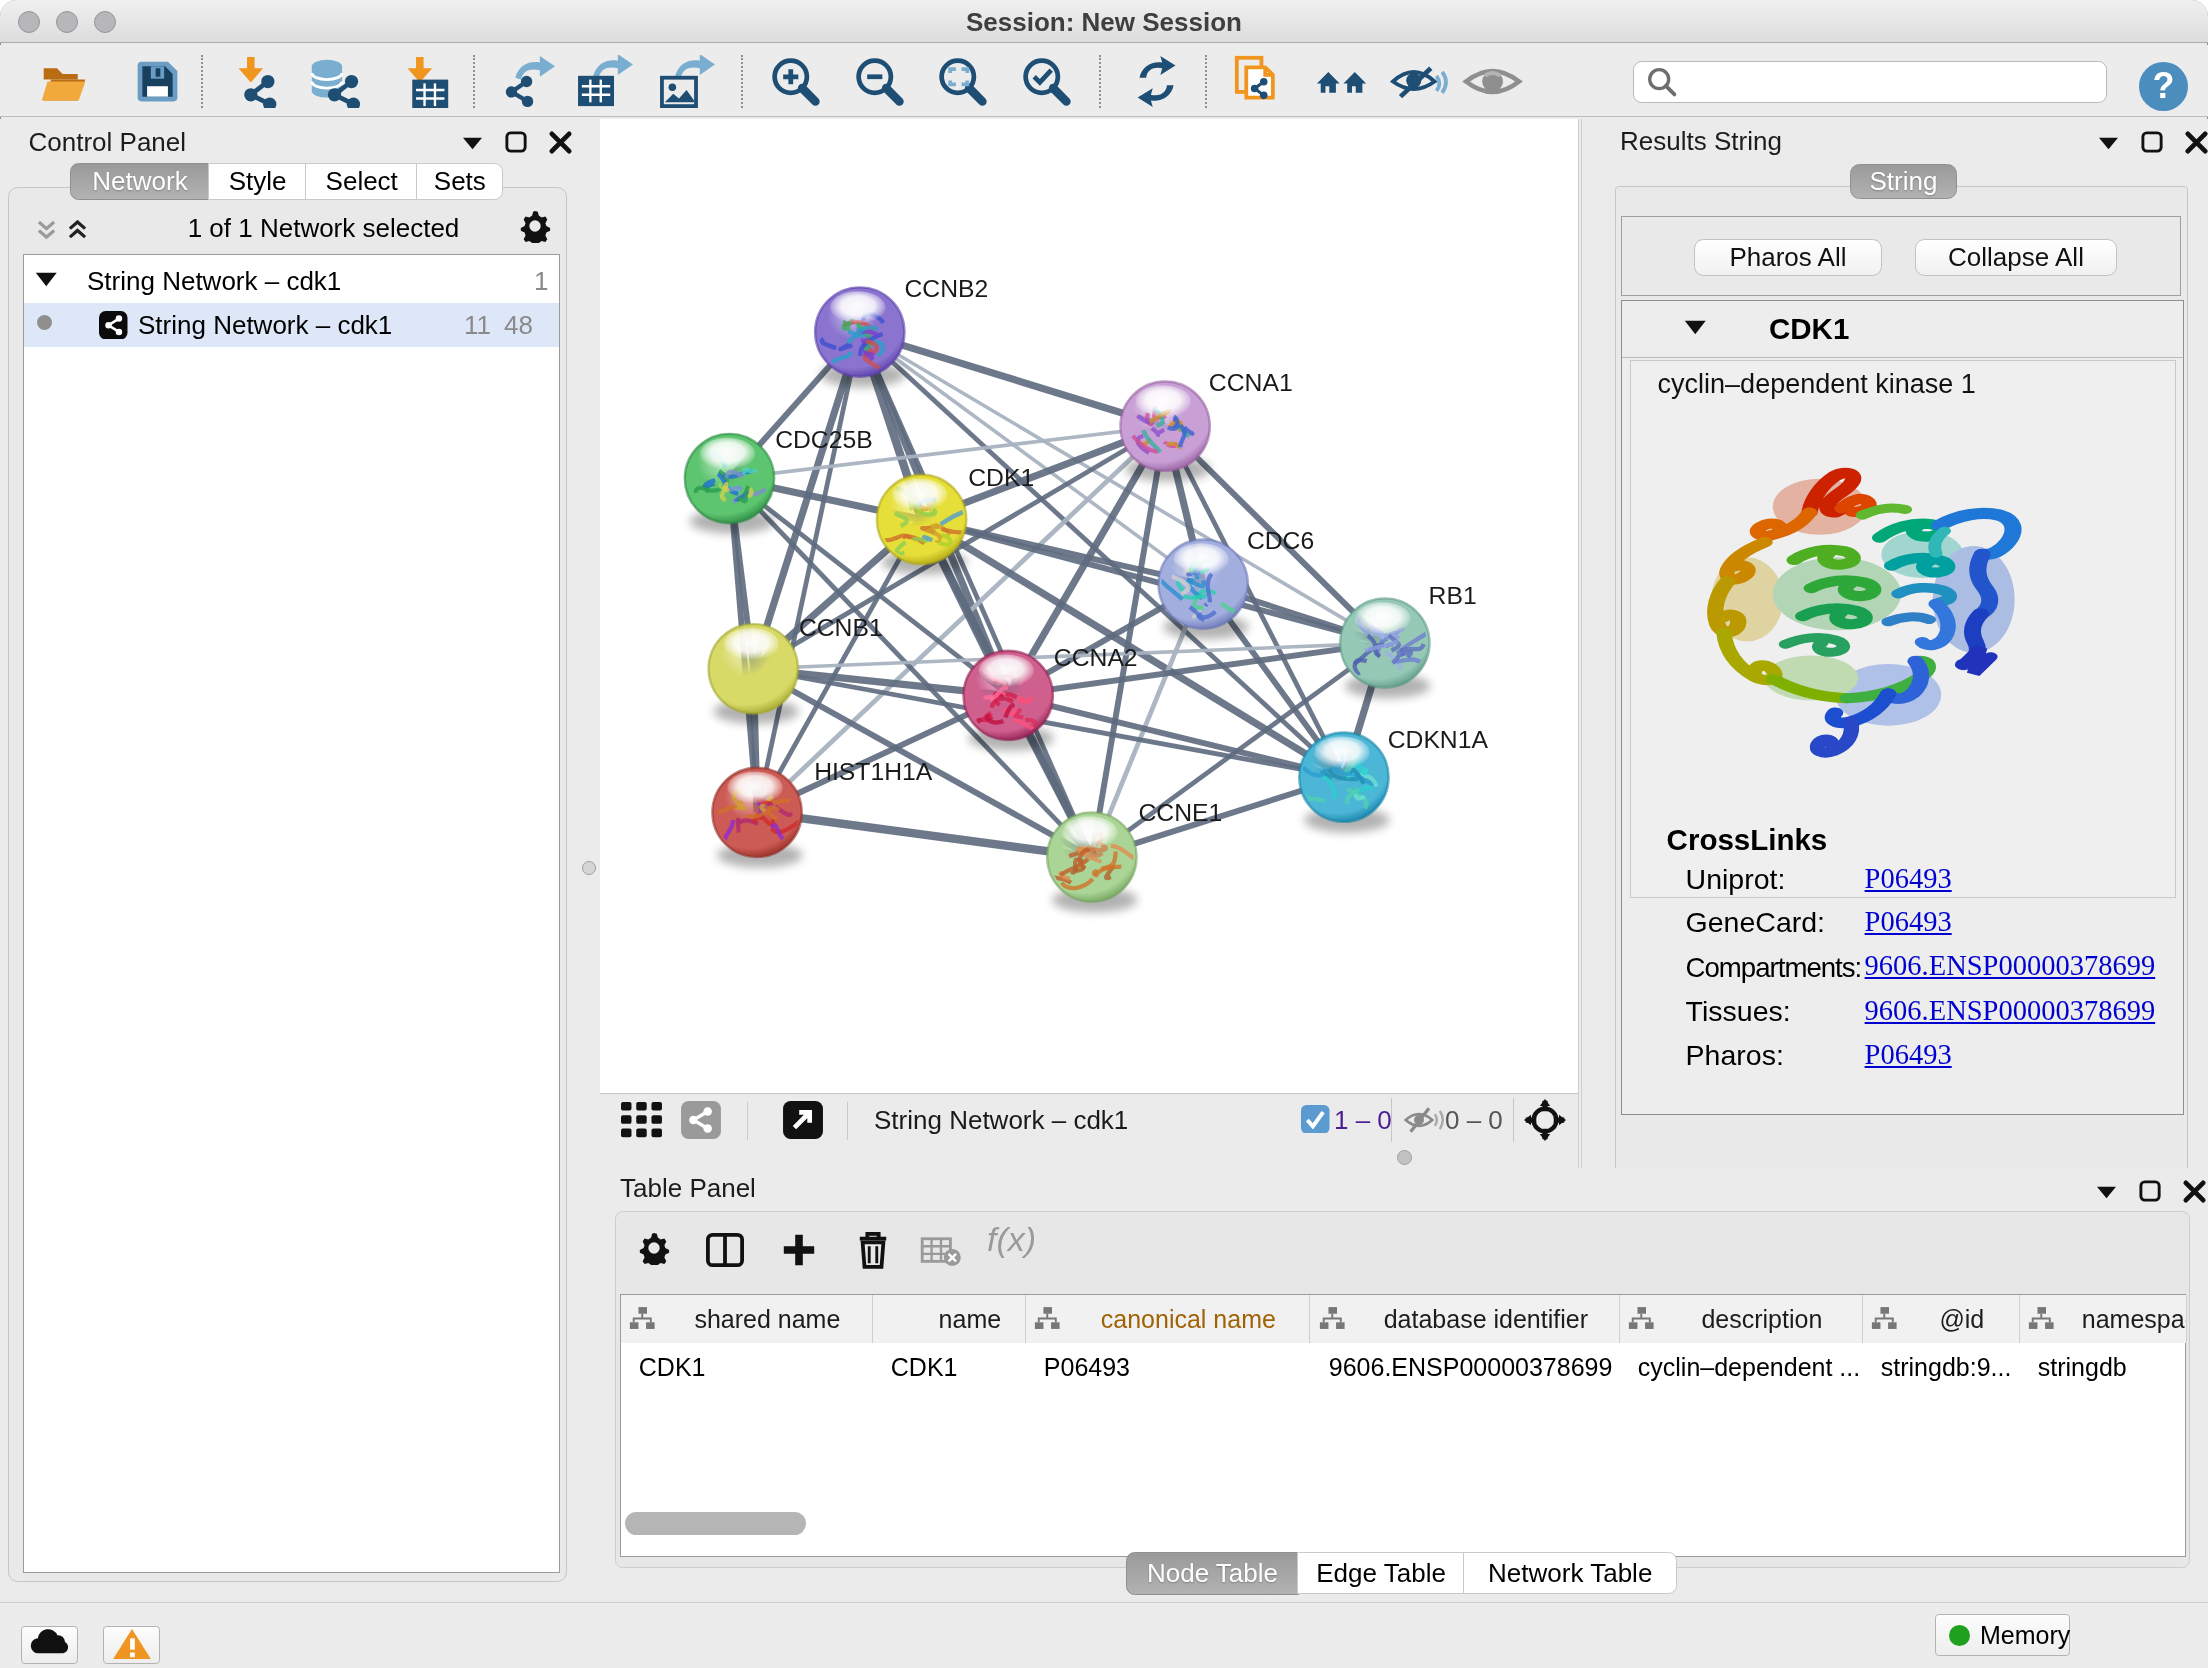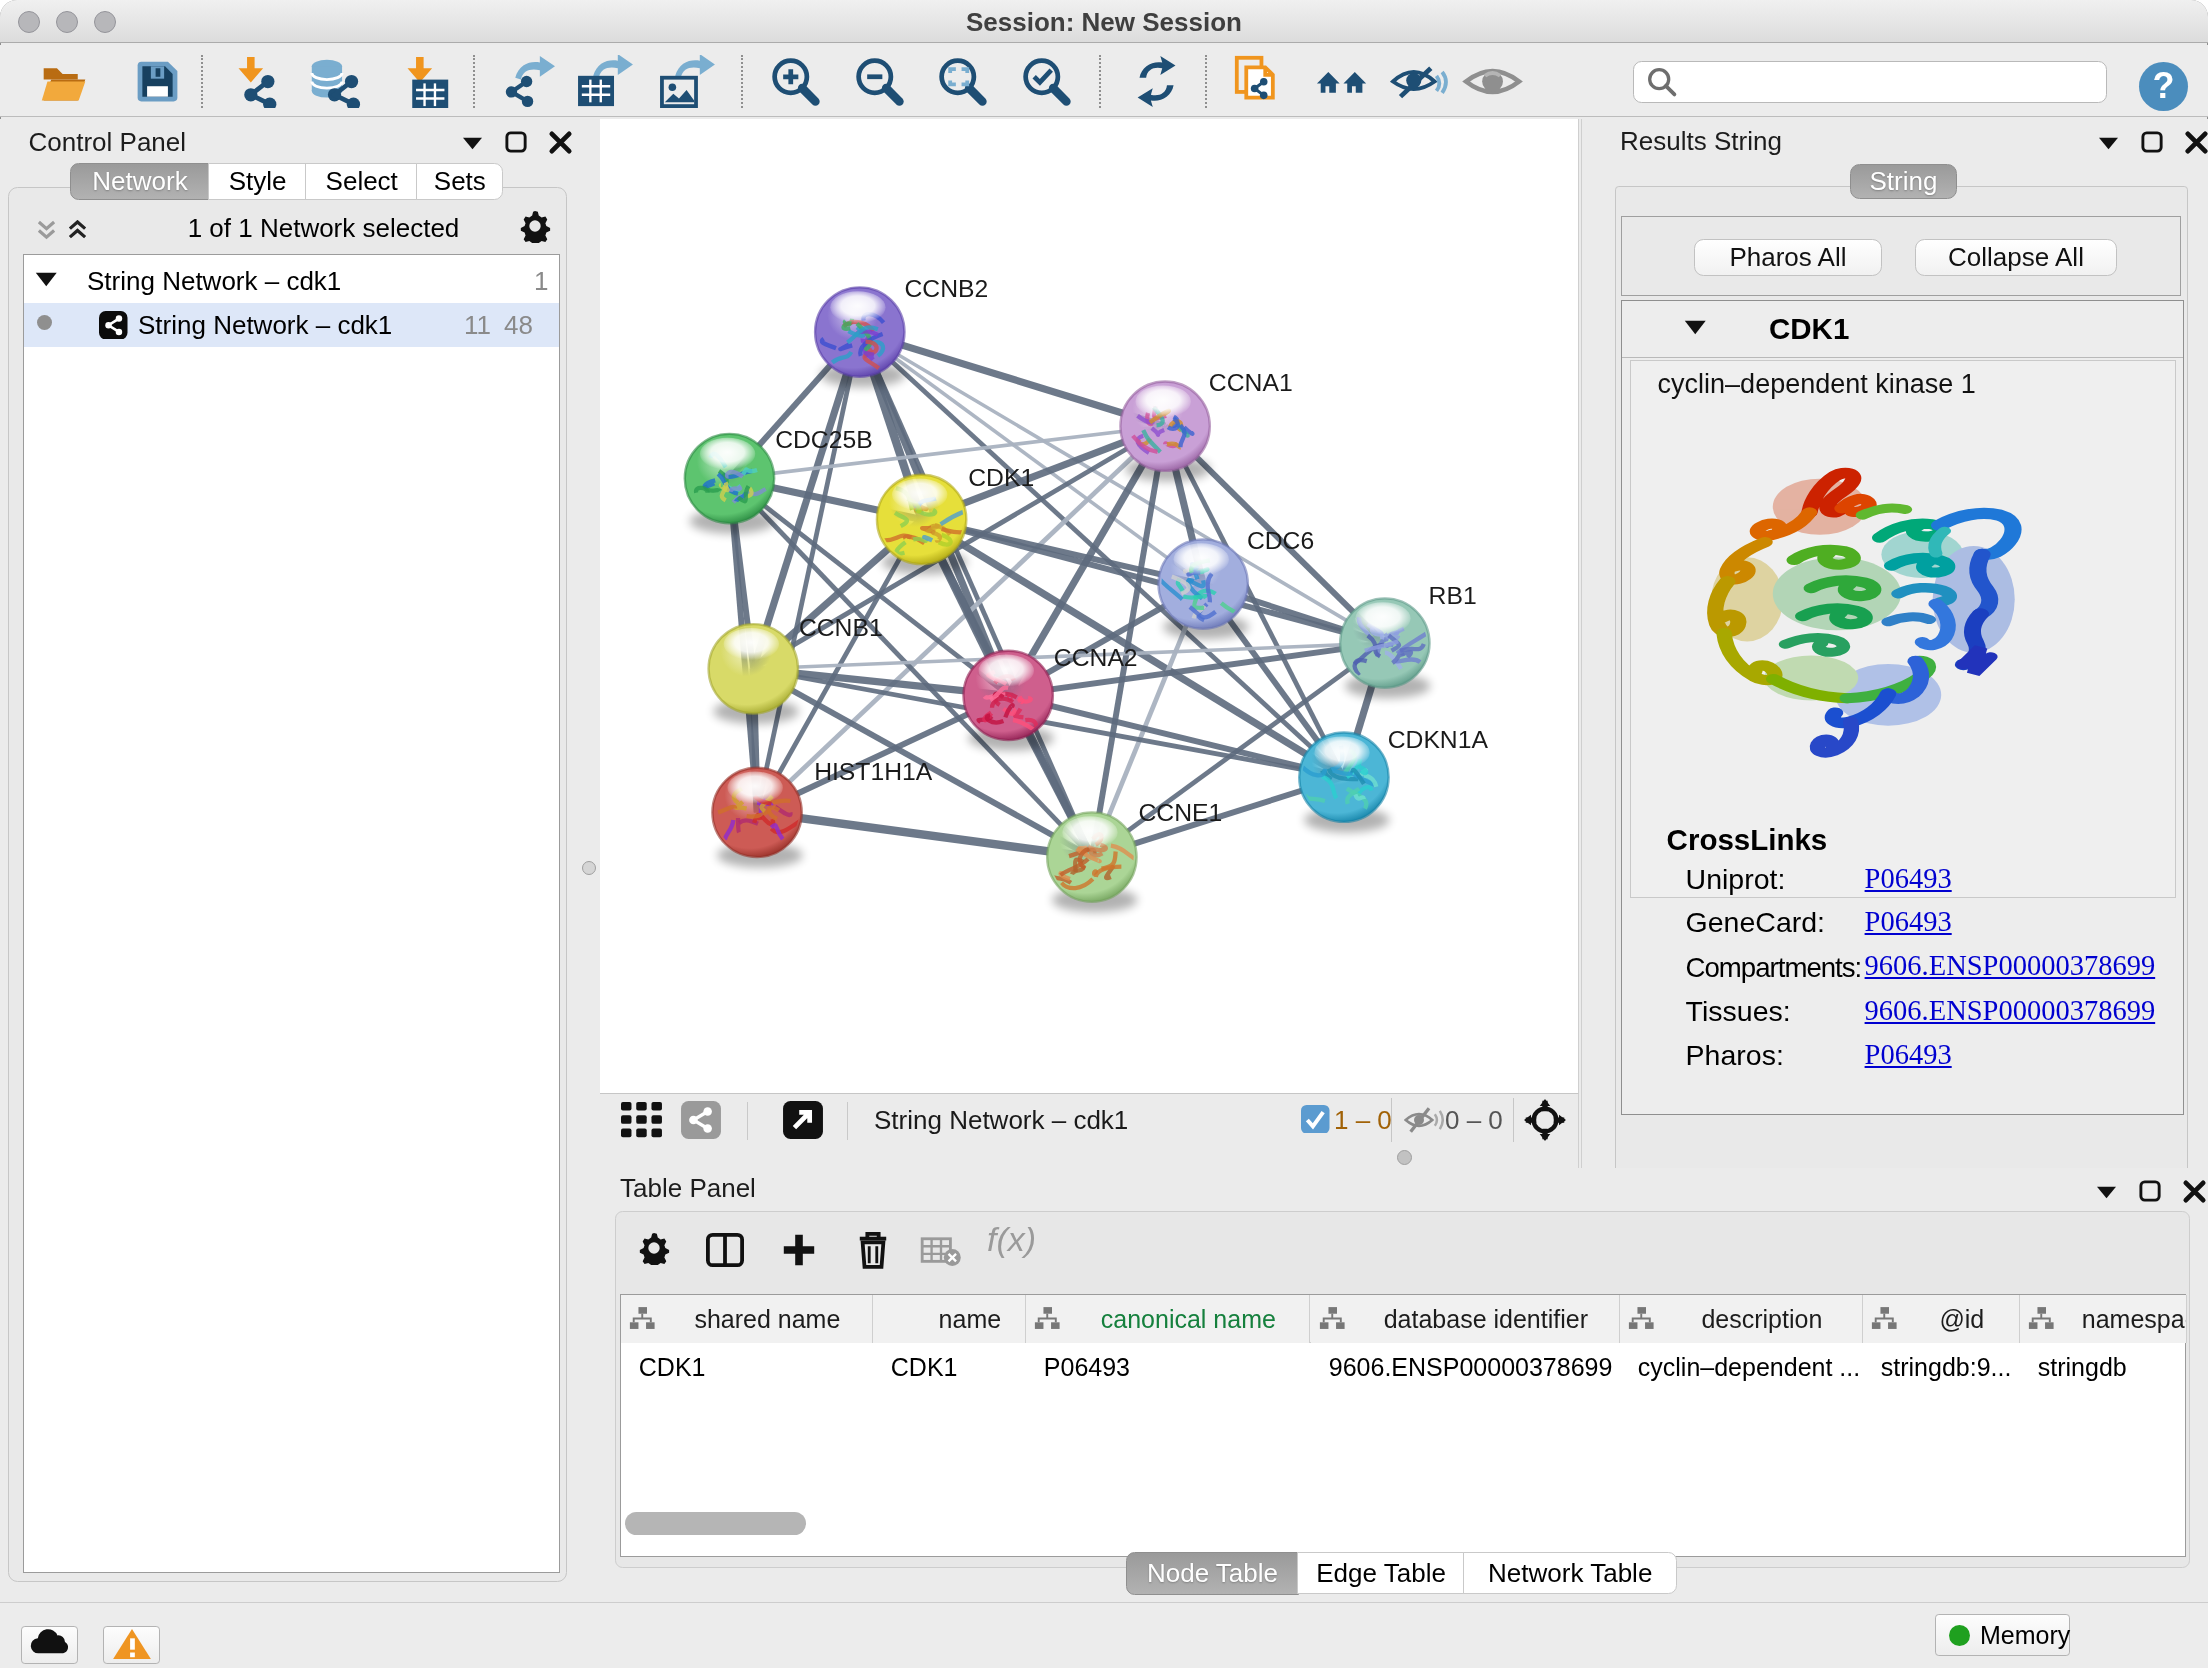--- a/index.html
+++ b/index.html
@@ -717,21 +717,21 @@
   <span style="position:absolute;left:183px;top:6.7px"><svg width="40" height="38" viewBox="0 0 42 40">
           <rect width="42" height="40" rx="8" fill="#111"></rect>
           <path d="M12 28 L26 14 M17 12 h11 v11" stroke="#fff" stroke-width="5" fill="none"></path>
         </svg></span>
   <span style="position:absolute;left:247px;top:7.6px;height:38px;border-left:1.9px solid #c9c9c9"></span>
   <span style="position:absolute;left:274px;top:11.4px;font-size:26px;color:#1a1a1a">String Network – cdk1</span>
   <span style="position:absolute;left:701px;top:10.5px"><svg width="28.5" height="28.5" viewBox="0 0 36 36">
           <rect width="36" height="36" rx="7" fill="#5b9bd0"></rect>
           <path d="M8 19 l7 8 L28 9" stroke="#fff" stroke-width="5" fill="none"></path>
         </svg></span>
-  <span style="position:absolute;left:734px;top:11.4px;font-size:26px;color:#a16207">1 – 0</span>
+  <span style="position:absolute;left:734px;top:11.4px;font-size:26px;color:#4c1d95">1 – 0</span>
   <span style="position:absolute;left:791px;top:3.8px;border-left:1.9px solid #c6c6c6;height:44px"></span>
   <span style="position:absolute;left:804px;top:11.4px"><svg width="40" height="30" viewBox="0 0 48 36">
           <path d="M2 18 Q18 4 34 18 Q18 32 2 18z" fill="none" stroke="#8a8a8a" stroke-width="3"></path>
           <circle cx="18" cy="18" r="6" fill="#8a8a8a"></circle>
           <path d="M30 4 L8 32" stroke="#8a8a8a" stroke-width="4"></path>
           <path d="M37 11 q5 7 0 14 M43 7 q7 11 0 22" stroke="#aaa" stroke-width="3" fill="none"></path>
         </svg></span>
   <span style="position:absolute;left:845px;top:11.4px;font-size:26px;color:#555">0 – 0</span>
   <span style="position:absolute;left:913px;top:3.8px;border-left:1.9px solid #c6c6c6;height:44px"></span>
   <span style="position:absolute;left:924px;top:4.8px"><svg width="42" height="42" viewBox="0 0 48 48">
@@ -882,21 +882,21 @@
               <span style="position:absolute;left:7.6px;top:11.4px"></span>
               <span style="position:absolute;left:44px;right:1.9px;text-align:center;top:9.5px;font-size:25px;color:#1c1c1c;white-space:nowrap;overflow:hidden">name</span>
             </div>
             <div style="position:absolute;left:405px;top:0;width:284px;height:48px;border-right:1.9px solid #cfcfcf;background:#f1f1f1">
               <span style="position:absolute;left:7.6px;top:11.4px"><svg width="28.5" height="25" viewBox="0 0 30 26">
                   <rect x="11" y="1" width="9" height="7" fill="#777"></rect>
                   <rect x="2" y="17" width="9" height="7" fill="#777"></rect>
                   <rect x="19" y="17" width="9" height="7" fill="#777"></rect>
                   <path d="M15 8 v5 M6 17 v-4 h18 v4" stroke="#777" stroke-width="2" fill="none"></path>
                 </svg></span>
-              <span style="position:absolute;left:44px;right:1.9px;text-align:center;top:9.5px;font-size:25px;color:#15803d;white-space:nowrap;overflow:hidden">canonical name</span>
+              <span style="position:absolute;left:44px;right:1.9px;text-align:center;top:9.5px;font-size:25px;color:#a16207;white-space:nowrap;overflow:hidden">canonical name</span>
             </div>
             <div style="position:absolute;left:690px;top:0;width:309px;height:48px;border-right:1.9px solid #cfcfcf;background:#f1f1f1">
               <span style="position:absolute;left:7.6px;top:11.4px"><svg width="28.5" height="25" viewBox="0 0 30 26">
                   <rect x="11" y="1" width="9" height="7" fill="#777"></rect>
                   <rect x="2" y="17" width="9" height="7" fill="#777"></rect>
                   <rect x="19" y="17" width="9" height="7" fill="#777"></rect>
                   <path d="M15 8 v5 M6 17 v-4 h18 v4" stroke="#777" stroke-width="2" fill="none"></path>
                 </svg></span>
               <span style="position:absolute;left:44px;right:1.9px;text-align:center;top:9.5px;font-size:25px;color:#1c1c1c;white-space:nowrap;overflow:hidden">database identifier</span>
             </div>

